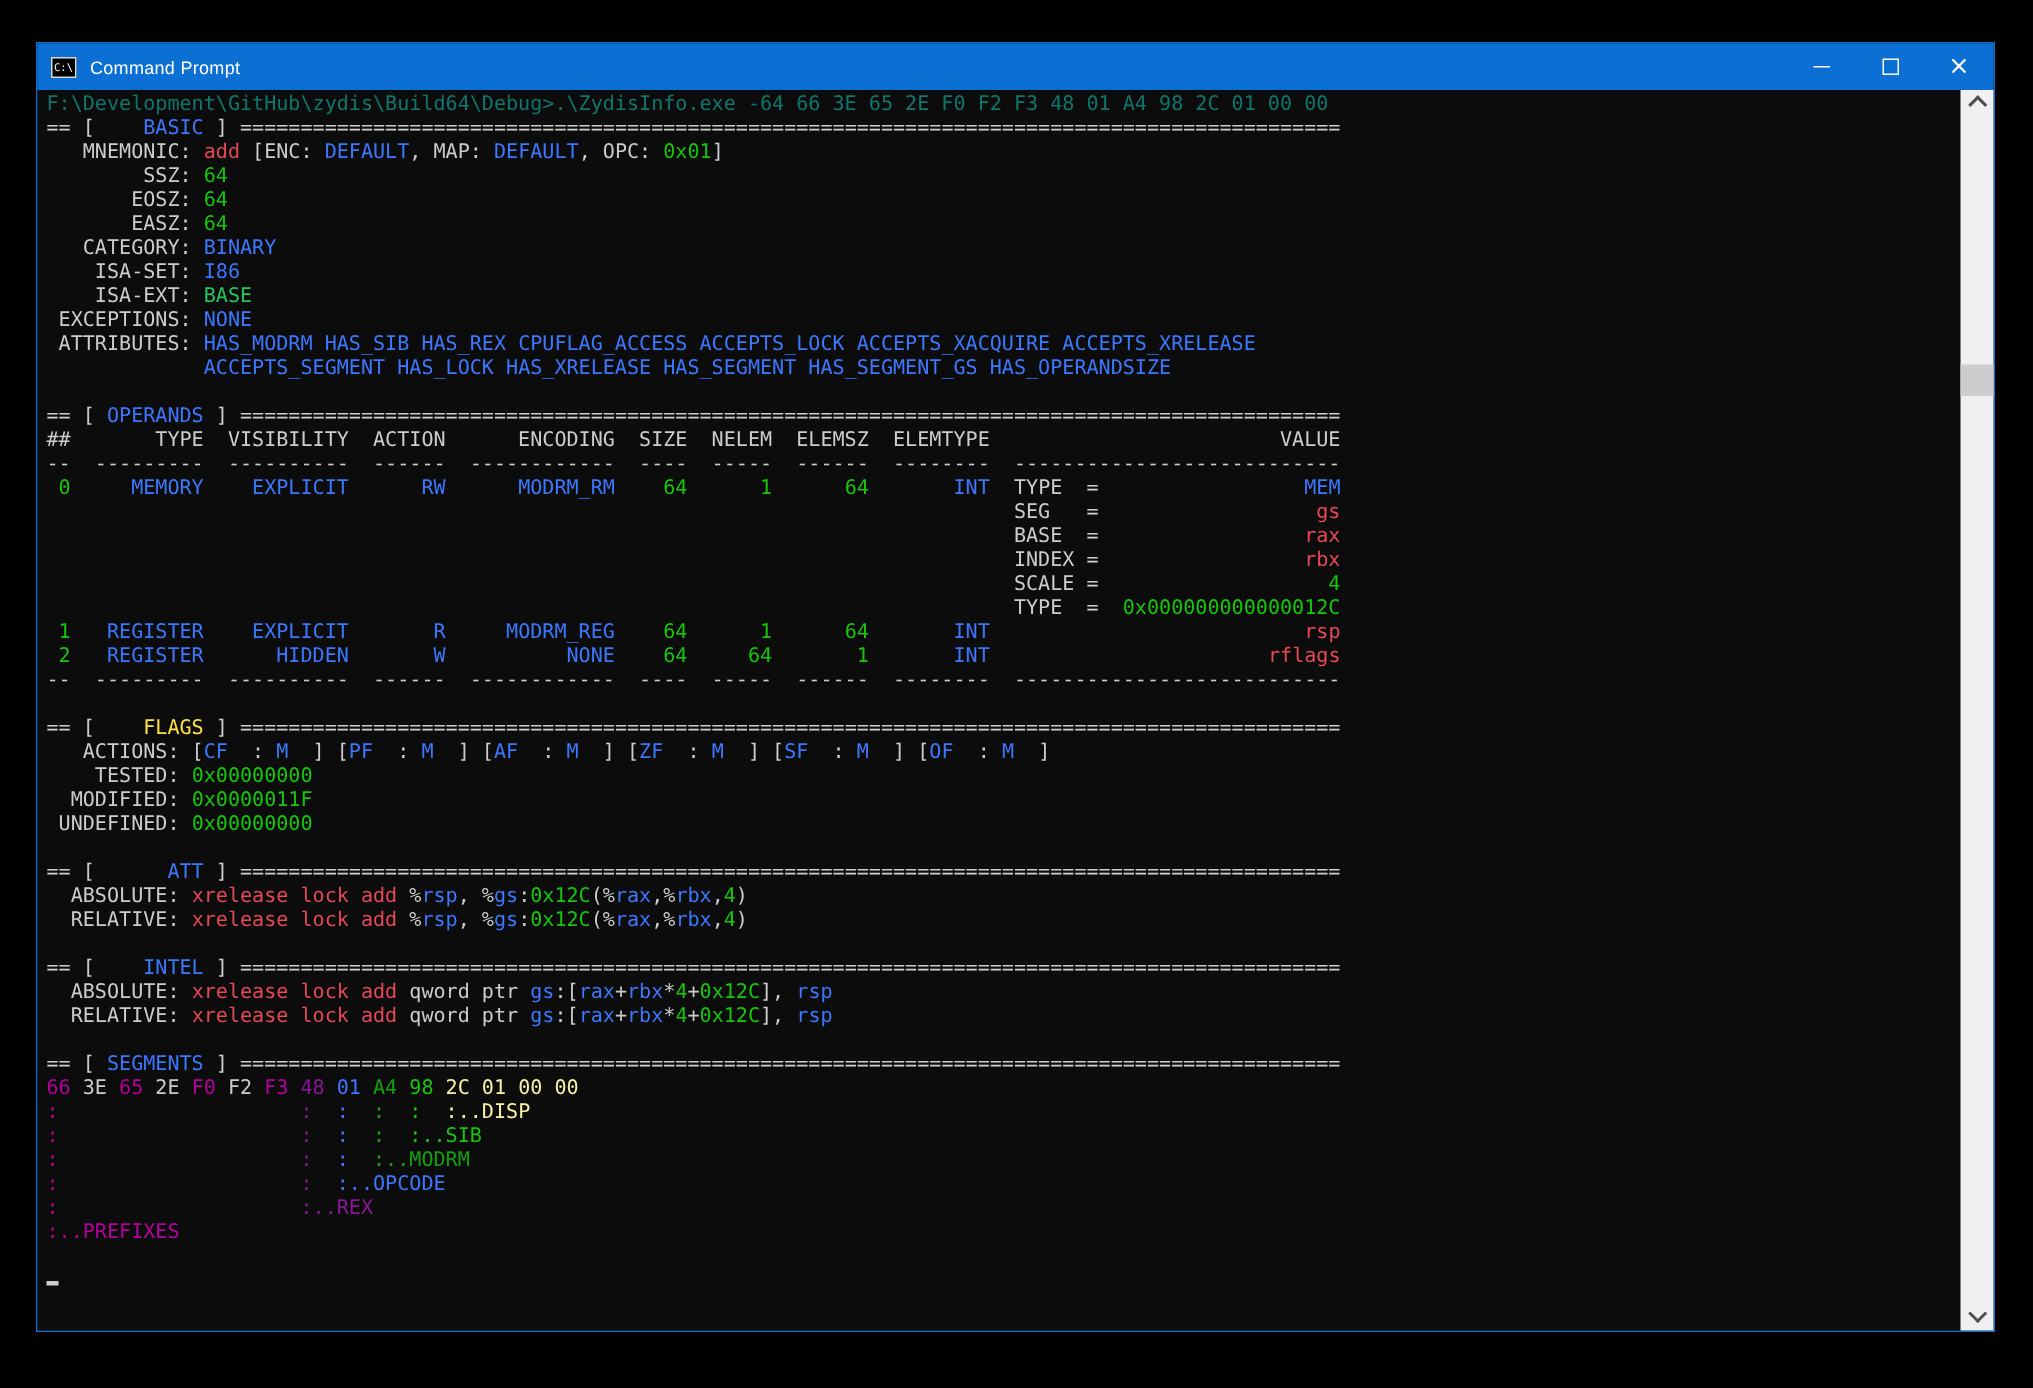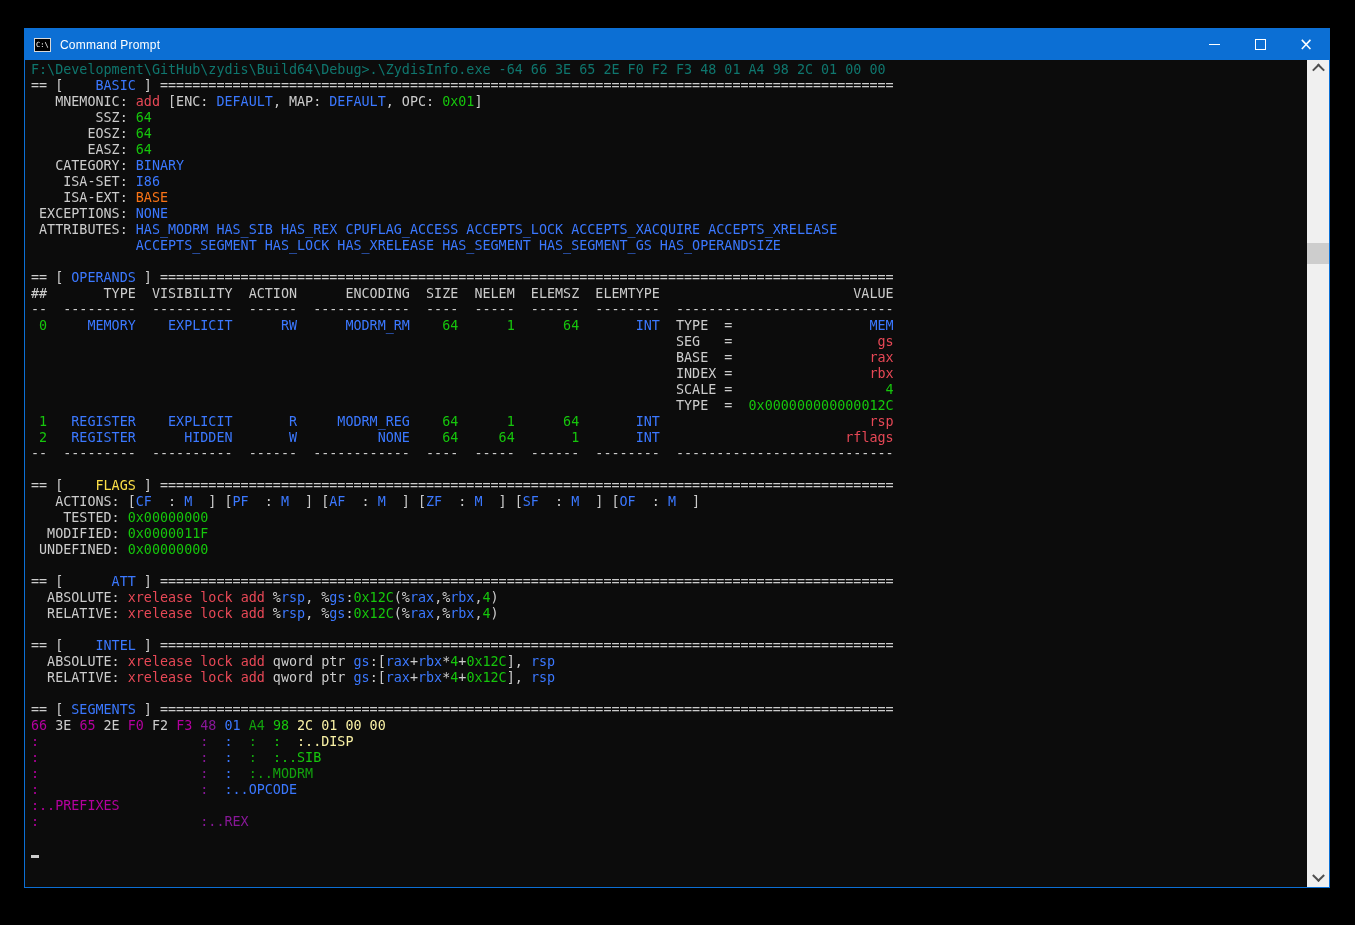--- a/index.html
+++ b/index.html
@@ -56,21 +56,21 @@
     <div class="console-wrap">
       <div class="console" id="console">
           <div class="line"><span class="c-w" style="color: #0f766e;">F:\Development\GitHub\zydis\Build64\Debug&gt;.\ZydisInfo.exe -64 66 3E 65 2E F0 F2 F3 48 01 A4 98 2C 01 00 00</span></div>
           <div class="line"><span class="c-w" style="color: rgb(204, 204, 204);">== [</span><span class="c-b" style="color: rgb(59, 120, 255);">    BASIC</span><span class="c-w" style="color: rgb(204, 204, 204);"> ] </span><span class="c-w" style="color: rgb(204, 204, 204);">===========================================================================================</span></div>
           <div class="line"><span class="c-w" style="color: rgb(204, 204, 204);">   MNEMONIC: </span><span class="c-r" style="color: rgb(231, 72, 86);">add</span><span class="c-w" style="color: rgb(204, 204, 204);"> [ENC: </span><span class="c-b" style="color: rgb(59, 120, 255);">DEFAULT</span><span class="c-w" style="color: rgb(204, 204, 204);">, MAP: </span><span class="c-b" style="color: rgb(59, 120, 255);">DEFAULT</span><span class="c-w" style="color: rgb(204, 204, 204);">, OPC: </span><span class="c-g" style="color: rgb(22, 198, 12);">0x01</span><span class="c-w" style="color: rgb(204, 204, 204);">]</span></div>
           <div class="line"><span class="c-w" style="color: rgb(204, 204, 204);">        SSZ: </span><span class="c-g" style="color: rgb(22, 198, 12);">64</span></div>
           <div class="line"><span class="c-w" style="color: rgb(204, 204, 204);">       EOSZ: </span><span class="c-g" style="color: rgb(22, 198, 12);">64</span></div>
           <div class="line"><span class="c-w" style="color: rgb(204, 204, 204);">       EASZ: </span><span class="c-g" style="color: rgb(22, 198, 12);">64</span></div>
           <div class="line"><span class="c-w" style="color: rgb(204, 204, 204);">   CATEGORY: </span><span class="c-b" style="color: rgb(59, 120, 255);">BINARY</span></div>
           <div class="line"><span class="c-w" style="color: rgb(204, 204, 204);">    ISA-SET: </span><span class="c-b" style="color: rgb(59, 120, 255);">I86</span></div>
-          <div class="line"><span class="c-w" style="color: rgb(204, 204, 204);">    ISA-EXT: </span><span class="c-b" style="color: #f97316;">BASE</span></div>
+          <div class="line"><span class="c-w" style="color: rgb(204, 204, 204);">    ISA-EXT: </span><span class="c-b" style="color: #22c55e;">BASE</span></div>
           <div class="line"><span class="c-w" style="color: rgb(204, 204, 204);"> EXCEPTIONS: </span><span class="c-b" style="color: rgb(59, 120, 255);">NONE</span></div>
           <div class="line"><span class="c-w" style="color: rgb(204, 204, 204);"> ATTRIBUTES: </span><span class="c-b" style="color: rgb(59, 120, 255);">HAS_MODRM HAS_SIB HAS_REX CPUFLAG_ACCESS ACCEPTS_LOCK ACCEPTS_XACQUIRE ACCEPTS_XRELEASE</span></div>
           <div class="line"><span class="c-w" style="color: rgb(204, 204, 204);">             </span><span class="c-b" style="color: rgb(59, 120, 255);">ACCEPTS_SEGMENT HAS_LOCK HAS_XRELEASE HAS_SEGMENT HAS_SEGMENT_GS HAS_OPERANDSIZE</span></div>
           <div class="line"></div>
           <div class="line"><span class="c-w" style="color: rgb(204, 204, 204);">== [</span><span class="c-b" style="color: rgb(59, 120, 255);"> OPERANDS</span><span class="c-w" style="color: rgb(204, 204, 204);"> ] </span><span class="c-w" style="color: rgb(204, 204, 204);">===========================================================================================</span></div>
           <div class="line"><span class="c-w" style="color: rgb(204, 204, 204); margin-top: 32px;">##       TYPE  VISIBILITY  ACTION      ENCODING  SIZE  NELEM  ELEMSZ  ELEMTYPE</span><span class="c-w" style="color: rgb(204, 204, 204);">                        </span><span class="c-w" style="color: rgb(204, 204, 204);">VALUE</span></div>
           <div class="line"><span class="c-w" style="color: rgb(204, 204, 204);">--  ---------  ----------  ------  ------------  ----  -----  ------  --------  ---------------------------</span></div>
           <div class="line"><span class="c-g" style="color: rgb(22, 198, 12);"> 0</span><span class="c-b" style="color: rgb(59, 120, 255);">     MEMORY</span><span class="c-b" style="color: rgb(59, 120, 255);">    EXPLICIT</span><span class="c-b" style="color: rgb(59, 120, 255);">      RW</span><span class="c-b" style="color: rgb(59, 120, 255);">      MODRM_RM</span><span class="c-g" style="color: rgb(22, 198, 12);">    64</span><span class="c-g" style="color: rgb(22, 198, 12);">      1</span><span class="c-g" style="color: rgb(22, 198, 12);">      64</span><span class="c-b" style="color: rgb(59, 120, 255);">       INT</span><span class="c-w" style="color: rgb(204, 204, 204);">  TYPE  =</span><span class="c-w" style="color: rgb(204, 204, 204);">                 </span><span class="c-b" style="color: rgb(59, 120, 255);">MEM</span></div>
           <div class="line"><span class="c-w" style="color: rgb(204, 204, 204);">                                                                                </span><span class="c-w" style="color: rgb(204, 204, 204);">SEG   =</span><span class="c-w" style="color: rgb(204, 204, 204);">                  </span><span class="c-r" style="color: rgb(231, 72, 86);">gs</span></div>
           <div class="line"><span class="c-w" style="color: rgb(204, 204, 204);">                                                                                </span><span class="c-w" style="color: rgb(204, 204, 204);">BASE  =</span><span class="c-w" style="color: rgb(204, 204, 204);">                 </span><span class="c-r" style="color: rgb(231, 72, 86);">rax</span></div>
@@ -94,22 +94,22 @@
           <div class="line"><span class="c-w" style="color: rgb(204, 204, 204);">== [</span><span class="c-b" style="color: rgb(59, 120, 255);">    INTEL</span><span class="c-w" style="color: rgb(204, 204, 204);"> ] </span><span class="c-w" style="color: rgb(204, 204, 204);">===========================================================================================</span></div>
           <div class="line"><span class="c-w" style="color: rgb(204, 204, 204);">  ABSOLUTE: </span><span class="c-r" style="color: rgb(231, 72, 86);">xrelease</span><span class="c-w" style="color: rgb(204, 204, 204);"> </span><span class="c-r" style="color: rgb(231, 72, 86);">lock</span><span class="c-w" style="color: rgb(204, 204, 204);"> </span><span class="c-r" style="color: rgb(231, 72, 86);">add</span><span class="c-w" style="color: rgb(204, 204, 204);"> qword ptr </span><span class="c-b" style="color: rgb(59, 120, 255);">gs</span><span class="c-w" style="color: rgb(204, 204, 204);">:[</span><span class="c-b" style="color: rgb(59, 120, 255);">rax</span><span class="c-w" style="color: rgb(204, 204, 204);">+</span><span class="c-b" style="color: rgb(59, 120, 255);">rbx</span><span class="c-w" style="color: rgb(204, 204, 204);">*</span><span class="c-g" style="color: rgb(22, 198, 12);">4</span><span class="c-w" style="color: rgb(204, 204, 204);">+</span><span class="c-g" style="color: rgb(22, 198, 12);">0x12C</span><span class="c-w" style="color: rgb(204, 204, 204);">], </span><span class="c-b" style="color: rgb(59, 120, 255);">rsp</span></div>
           <div class="line"><span class="c-w" style="color: rgb(204, 204, 204);">  RELATIVE: </span><span class="c-r" style="color: rgb(231, 72, 86);">xrelease</span><span class="c-w" style="color: rgb(204, 204, 204);"> </span><span class="c-r" style="color: rgb(231, 72, 86);">lock</span><span class="c-w" style="color: rgb(204, 204, 204);"> </span><span class="c-r" style="color: rgb(231, 72, 86);">add</span><span class="c-w" style="color: rgb(204, 204, 204);"> qword ptr </span><span class="c-b" style="color: rgb(59, 120, 255);">gs</span><span class="c-w" style="color: rgb(204, 204, 204);">:[</span><span class="c-b" style="color: rgb(59, 120, 255);">rax</span><span class="c-w" style="color: rgb(204, 204, 204);">+</span><span class="c-b" style="color: rgb(59, 120, 255);">rbx</span><span class="c-w" style="color: rgb(204, 204, 204);">*</span><span class="c-g" style="color: rgb(22, 198, 12);">4</span><span class="c-w" style="color: rgb(204, 204, 204);">+</span><span class="c-g" style="color: rgb(22, 198, 12);">0x12C</span><span class="c-w" style="color: rgb(204, 204, 204);">], </span><span class="c-b" style="color: rgb(59, 120, 255);">rsp</span></div>
           <div class="line"></div>
           <div class="line"><span class="c-w" style="color: rgb(204, 204, 204);">== [</span><span class="c-b" style="color: rgb(59, 120, 255);"> SEGMENTS</span><span class="c-w" style="color: rgb(204, 204, 204);"> ] </span><span class="c-w" style="color: rgb(204, 204, 204);">===========================================================================================</span></div>
           <div class="line"><span class="c-m" style="color: rgb(180, 0, 158);">66</span><span class="c-w" style="color: rgb(204, 204, 204);"> </span><span class="c-w" style="color: rgb(204, 204, 204);">3E</span><span class="c-w" style="color: rgb(204, 204, 204);"> </span><span class="c-m" style="color: rgb(180, 0, 158);">65</span><span class="c-w" style="color: rgb(204, 204, 204);"> </span><span class="c-w" style="color: rgb(204, 204, 204);">2E</span><span class="c-w" style="color: rgb(204, 204, 204);"> </span><span class="c-m" style="color: rgb(180, 0, 158);">F0</span><span class="c-w" style="color: rgb(204, 204, 204);"> </span><span class="c-w" style="color: rgb(204, 204, 204);">F2</span><span class="c-w" style="color: rgb(204, 204, 204);"> </span><span class="c-m" style="color: rgb(180, 0, 158);">F3</span><span class="c-w" style="color: rgb(204, 204, 204);"> </span><span class="c-p" style="color: rgb(136, 23, 152);">48</span><span class="c-w" style="color: rgb(204, 204, 204);"> </span><span class="c-b" style="color: rgb(59, 120, 255);">01</span><span class="c-w" style="color: rgb(204, 204, 204);"> </span><span class="c-dg" style="color: rgb(19, 161, 14);">A4</span><span class="c-w" style="color: rgb(204, 204, 204);"> </span><span class="c-g" style="color: rgb(22, 198, 12);">98</span><span class="c-w" style="color: rgb(204, 204, 204);"> </span><span class="c-y" style="color: rgb(249, 241, 165);">2C 01 00 00</span></div>
           <div class="line"><span class="c-m" style="color: rgb(180, 0, 158);">:</span><span class="c-w" style="color: rgb(204, 204, 204);">                    </span><span class="c-p" style="color: rgb(136, 23, 152);">:</span><span class="c-w" style="color: rgb(204, 204, 204);">  </span><span class="c-b" style="color: rgb(59, 120, 255);">:</span><span class="c-w" style="color: rgb(204, 204, 204);">  </span><span class="c-dg" style="color: rgb(19, 161, 14);">:</span><span class="c-w" style="color: rgb(204, 204, 204);">  </span><span class="c-g" style="color: rgb(22, 198, 12);">:</span><span class="c-w" style="color: rgb(204, 204, 204);">  </span><span class="c-y" style="color: rgb(249, 241, 165);">:..DISP</span></div>
           <div class="line"><span class="c-m" style="color: rgb(180, 0, 158);">:</span><span class="c-w" style="color: rgb(204, 204, 204);">                    </span><span class="c-p" style="color: rgb(136, 23, 152);">:</span><span class="c-w" style="color: rgb(204, 204, 204);">  </span><span class="c-b" style="color: rgb(59, 120, 255);">:</span><span class="c-w" style="color: rgb(204, 204, 204);">  </span><span class="c-dg" style="color: rgb(19, 161, 14);">:</span><span class="c-w" style="color: rgb(204, 204, 204);">  </span><span class="c-g" style="color: rgb(22, 198, 12);">:..SIB</span></div>
           <div class="line"><span class="c-m" style="color: rgb(180, 0, 158);">:</span><span class="c-w" style="color: rgb(204, 204, 204);">                    </span><span class="c-p" style="color: rgb(136, 23, 152);">:</span><span class="c-w" style="color: rgb(204, 204, 204);">  </span><span class="c-b" style="color: rgb(59, 120, 255);">:</span><span class="c-w" style="color: rgb(204, 204, 204);">  </span><span class="c-dg" style="color: rgb(19, 161, 14);">:..MODRM</span></div>
           <div class="line"><span class="c-m" style="color: rgb(180, 0, 158);">:</span><span class="c-w" style="color: rgb(204, 204, 204);">                    </span><span class="c-p" style="color: rgb(136, 23, 152);">:</span><span class="c-w" style="color: rgb(204, 204, 204);">  </span><span class="c-b" style="color: rgb(59, 120, 255);">:..OPCODE</span></div>
+          <div class="line"><span class="c-m" style="color: rgb(180, 0, 158);">:</span><span class="c-w" style="color: rgb(204, 204, 204);">                    </span><span class="c-p" style="color: rgb(136, 23, 152);">:..REX</span></div>
           <div class="line"><span class="c-m" style="color: rgb(180, 0, 158);">:..PREFIXES</span></div>
-          <div class="line"><span class="c-m" style="color: rgb(180, 0, 158);">:</span><span class="c-w" style="color: rgb(204, 204, 204);">                    </span><span class="c-p" style="color: rgb(136, 23, 152);">:..REX</span></div>
           <div class="line"></div>
           <div class="line"><span class="c-cur" style="background: rgb(204, 204, 204);"></span></div>
         </div>
       <div class="scrollbar">
         <div class="sb-arrow up">
           <span class="chev up"></span>
         </div>
         <div class="sb-thumb"></div>
         <div class="sb-arrow down">
           <span class="chev down"></span>

